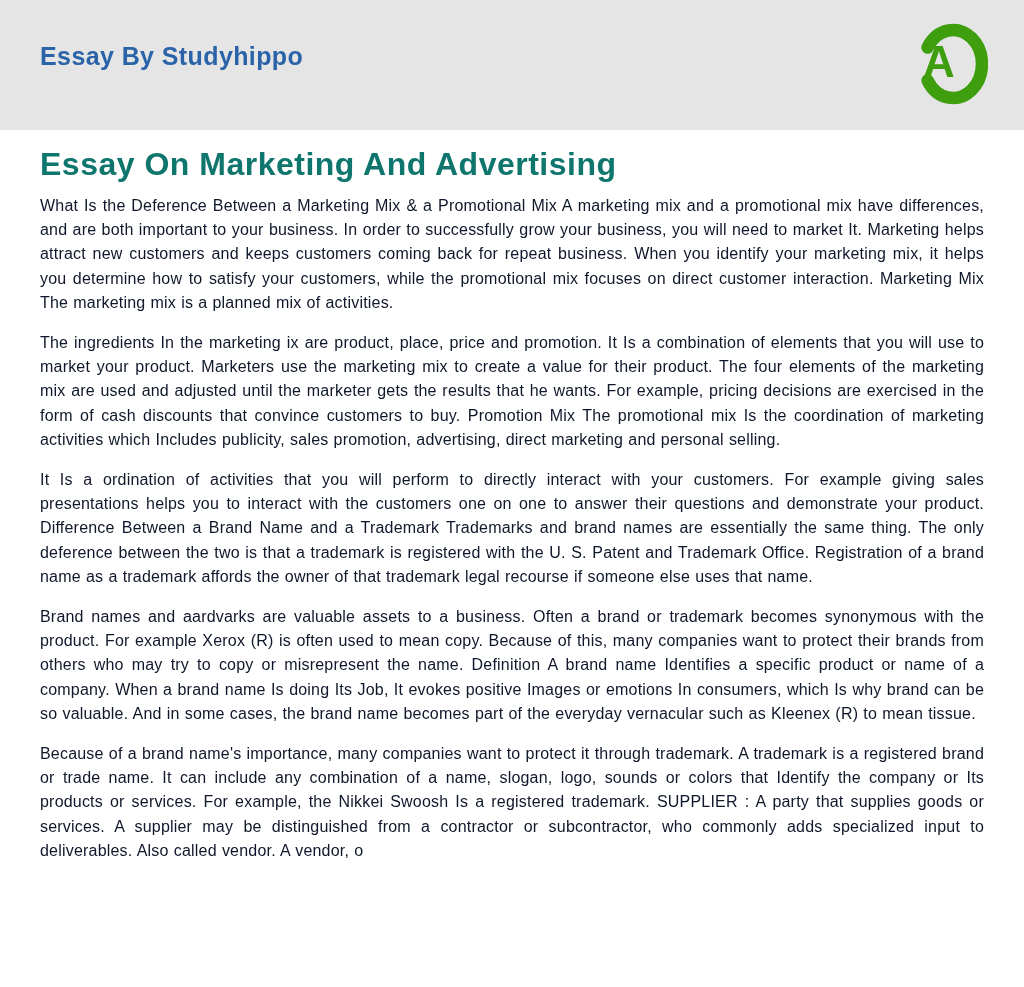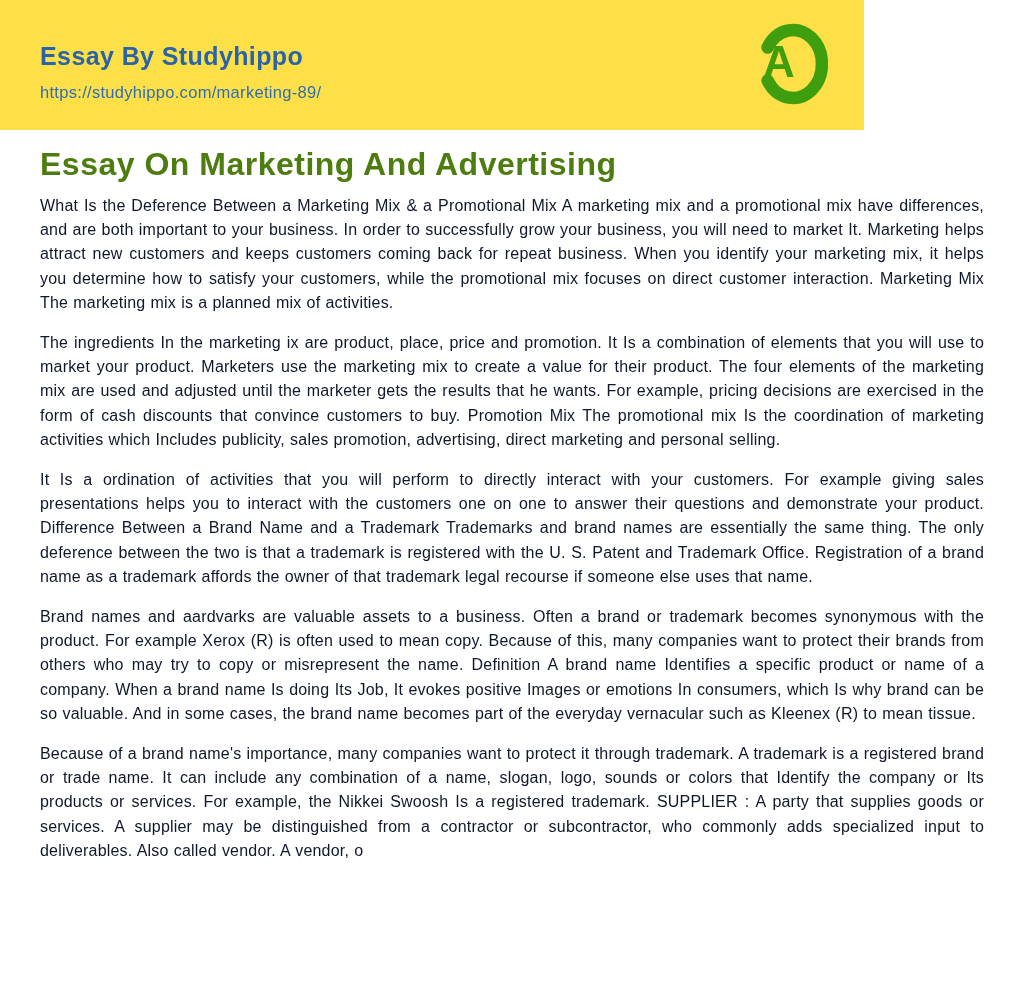--- a/index.html
+++ b/index.html
@@ -7,23 +7,23 @@
   body {
     width: 1024px;
     min-height: 987px;
     background: #ffffff;
     font-family: "Liberation Sans", sans-serif;
     position: relative;
   }
 
   
   .header {
-    width: 864px;
+    width: 1024px;
     height: 130px;
-    background: #fde047;
+    background: #e5e5e5;
     position: relative;
     padding: 42px 40px 16px 40px;
   }
   .header-title {
     margin: 0;
     font-size: 25px;
     font-weight: 700;
     letter-spacing: 0.4px;
     color: #2b63a9;
     line-height: 29px;
@@ -48,39 +48,38 @@
 
   
   .article {
     padding: 0 40px;
   }
   .article-title {
     margin: 15px 0 11px 0;
     font-size: 32px;
     font-weight: 700;
     letter-spacing: 0.5px;
-    color: #4d7c0f;
+    color: #0f766e;
     line-height: 38px;
   }
   .body-paragraph {
     margin: 0 0 16px 0;
     font-size: 16px;
     line-height: 24.2px;
     letter-spacing: 0.2px;
     word-spacing: 0.5px;
     color: #0f172a;
     text-align: justify;
   }
 </style>
 </head>
 <body>
 
 <header class="header">
   <h2 class="header-title">Essay By Studyhippo</h2>
-  <a class="header-url">https://studyhippo.com/marketing-89/</a>
 
   <div class="logo">
     <svg viewBox="0 0 74 90">
       <path d="M 13.6 28.5 A 29 34 0 1 1 13.6 61.5" fill="none" stroke="#3f9e0e" stroke-width="12.5" stroke-linecap="round"></path>
       <text x="25" y="58" font-size="44" font-weight="600" text-anchor="middle" fill="#3f9e0e" font-family="Liberation Sans, sans-serif">A</text>
     </svg>
   </div>
 </header>
 
 <main class="article">

